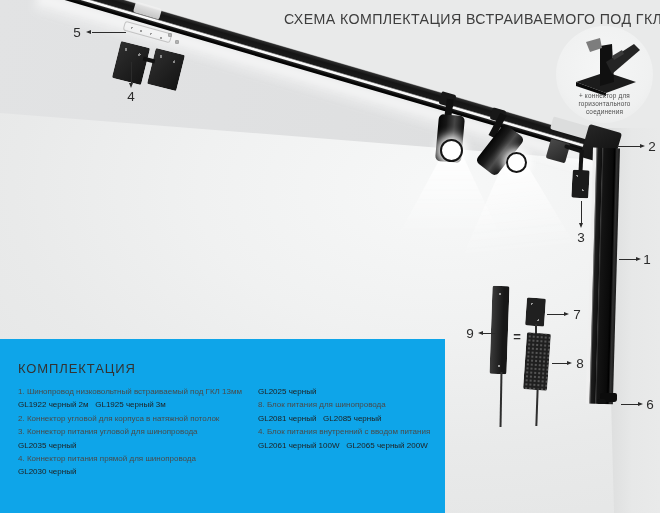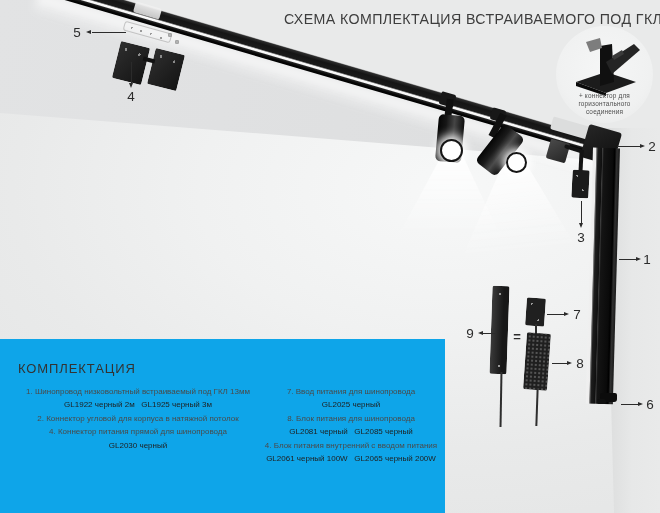--- a/index.html
+++ b/index.html
@@ -178,21 +178,21 @@
   .title{
     left:284px;top:11px;white-space:nowrap;
     font-size:14.2px;letter-spacing:.4px;color:#3d3d3d;font-weight:500;
   }
   
   .panel{left:0;top:339px;width:445px;height:190px;background:#0ea5e9;}
   .panel-heading{
     position:absolute;left:18px;top:22px;
     font-size:13px;letter-spacing:.9px;color:#333;font-weight:500;
   }
-  .kit-cols{position:absolute;left:18px;top:46px;display:flex;text-align:center;}
+  .kit-cols{position:absolute;left:18px;top:46px;display:flex;}
   .kit-col{display:flex;flex-direction:column;}
   .kit-col.left{width:240px;}
   .kit-col.right{width:186px;}
   .kit-item{font-size:8px;line-height:13.4px;color:#4a4a4a;}
   .kit-codes{font-weight:normal;color:#1f1f1f;white-space:pre-wrap;}
   .kit-desc{white-space:pre-wrap;}
 </style>
 </head>
 <body>
 
@@ -299,27 +299,30 @@
     <div class="kit-cols">
       <div class="kit-col left">
         <div class="kit-item">
           <div class="kit-desc">1. Шинопровод низковольтный встраиваемый под ГКЛ 13мм</div>
           <div class="kit-codes">GL1922 черный 2м   GL1925 черный 3м</div>
         </div>
         <div class="kit-item">
           <div class="kit-desc">2. Коннектор угловой для корпуса в натяжной потолок</div>
         </div>
         <div class="kit-item">
+          <div class="kit-desc">3. Коннектор питания угловой для шинопровода</div>
+          <div class="kit-codes">GL2035 черный</div>
+        </div>
+        <div class="kit-item">
           <div class="kit-desc">4. Коннектор питания прямой для шинопровода</div>
           <div class="kit-codes">GL2030 черный</div>
         </div>
       </div>
       <div class="kit-col right">
         <div class="kit-item">
-          <div class="kit-desc">7. Ввод питания для шинопровода</div>
           <div class="kit-codes">GL2025 черный</div>
         </div>
         <div class="kit-item">
           <div class="kit-desc">8. Блок питания для шинопровода</div>
           <div class="kit-codes">GL2081 черный   GL2085 черный</div>
         </div>
         <div class="kit-item">
           <div class="kit-desc">4. Блок питания внутренний с вводом питания</div>
           <div class="kit-codes">GL2061 черный 100W   GL2065 черный 200W</div>
         </div>

